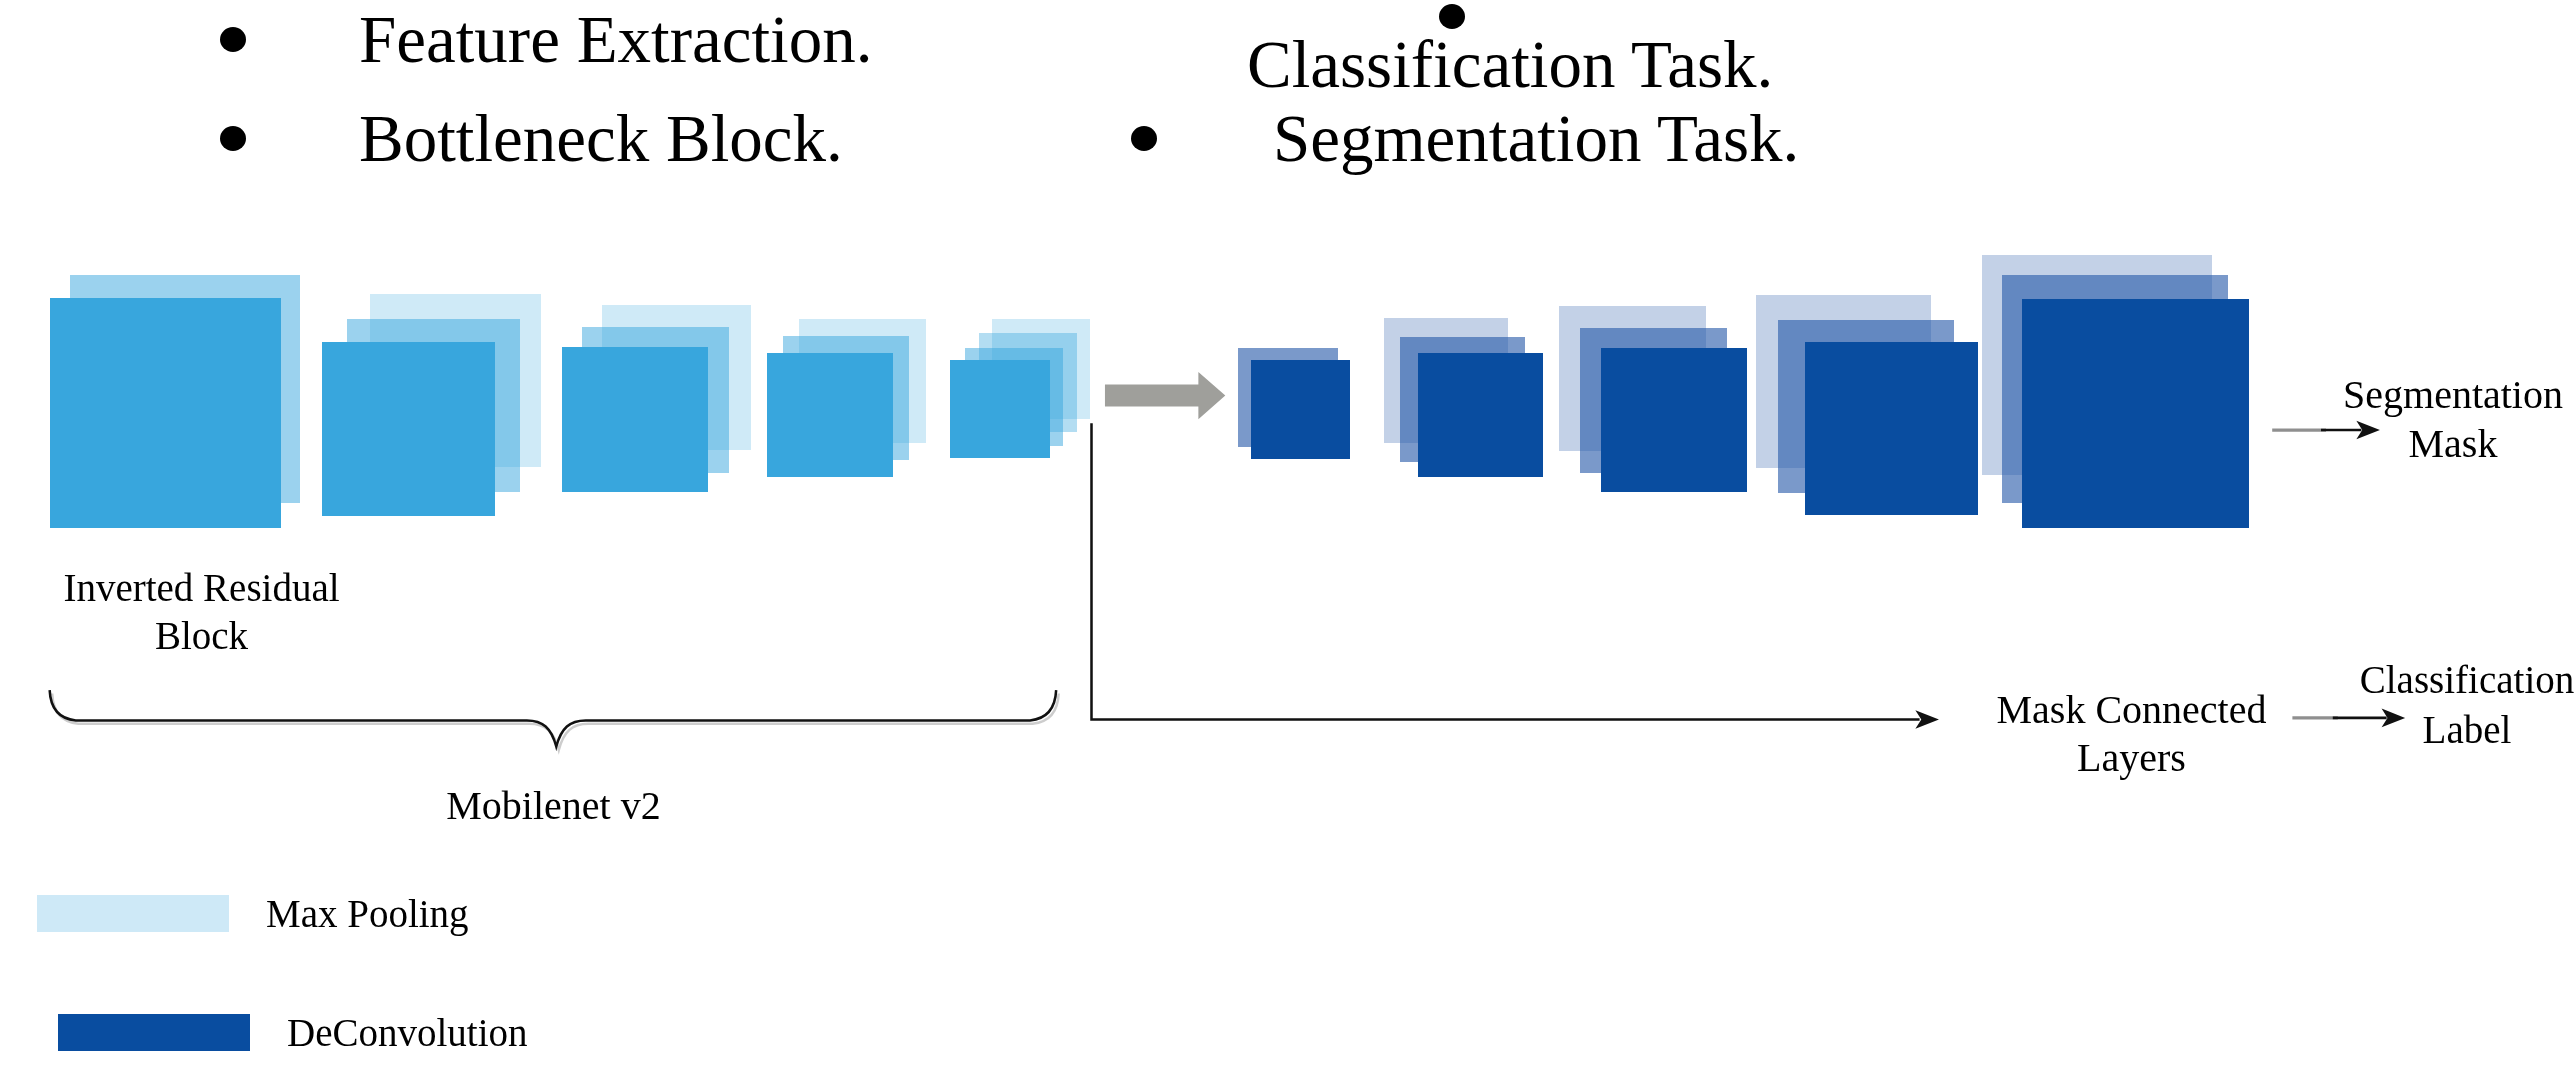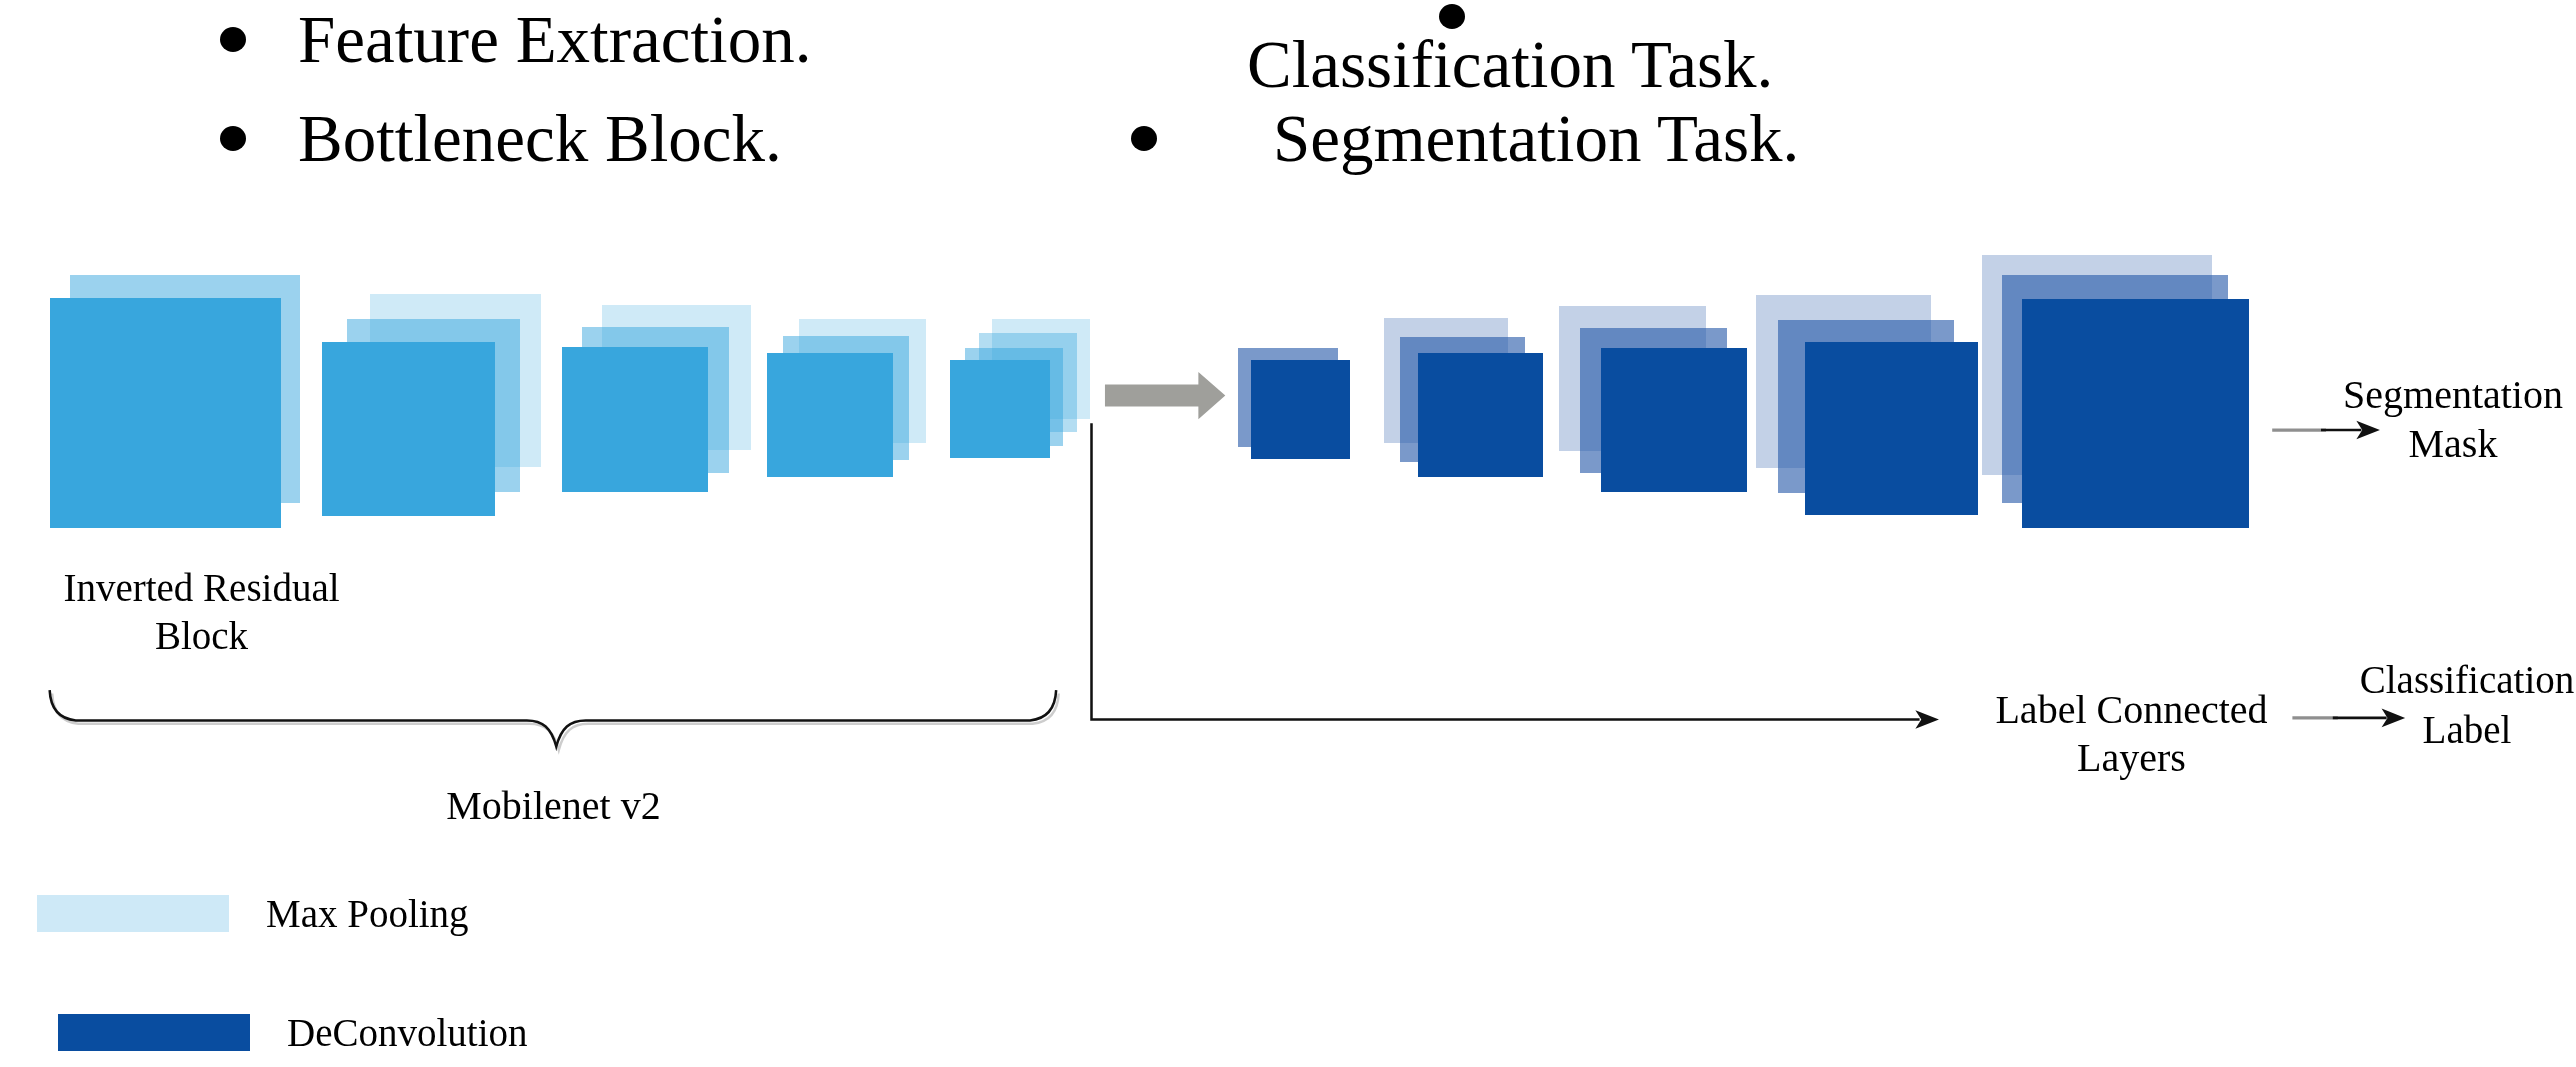--- a/index.html
+++ b/index.html
@@ -4,21 +4,21 @@
 <style>
   html,body{margin:0;padding:0;background:#ffffff;}
   .canvas{
     position:relative;width:2576px;height:1068px;background:#ffffff;overflow:hidden;
     font-family:"Liberation Serif", serif;color:#000;
   }
   
   .bullet-row{position:absolute;display:flex;align-items:center;height:71px;}
   .dot{display:inline-block;width:26px;height:25px;border-radius:50%;background:#000;flex:0 0 auto;}
   .bullet-text{font-size:67px;line-height:71px;white-space:nowrap;}
-  .col-left .bullet-text{margin-left:52px;}
+  .col-left .bullet-text{margin-left:113px;}
   .col-right .bullet-text{margin-left:116px;}
   
   .layer{position:absolute;}
   
   .overlay{position:absolute;left:0;top:0;z-index:5;}
   
   .fig-label{position:absolute;text-align:center;white-space:nowrap;}
   .lbl-inverted{left:0;top:564px;width:337px;font-size:39px;line-height:48px;margin-left:33px;}
   .lbl-mobilenet{left:385px;top:783px;width:337px;font-size:40px;line-height:45px;}
   .lbl-fc{left:1963px;top:686px;width:337px;font-size:40px;line-height:48px;}
@@ -103,21 +103,21 @@
   </svg>
 
   <div class="fig-label lbl-inverted">
     <div>Inverted Residual</div>
     <div>Block</div>
   </div>
 
   <div class="fig-label lbl-mobilenet">Mobilenet v2</div>
 
   <div class="fig-label lbl-fc">
-    <div>Label Connected</div>
+    <div>Mask Connected</div>
     <div>Layers</div>
   </div>
 
   <div class="fig-label lbl-seg">
     <div>Segmentation</div>
     <div>Mask</div>
   </div>
 
   <div class="fig-label lbl-class">
     <div>Classification</div>

